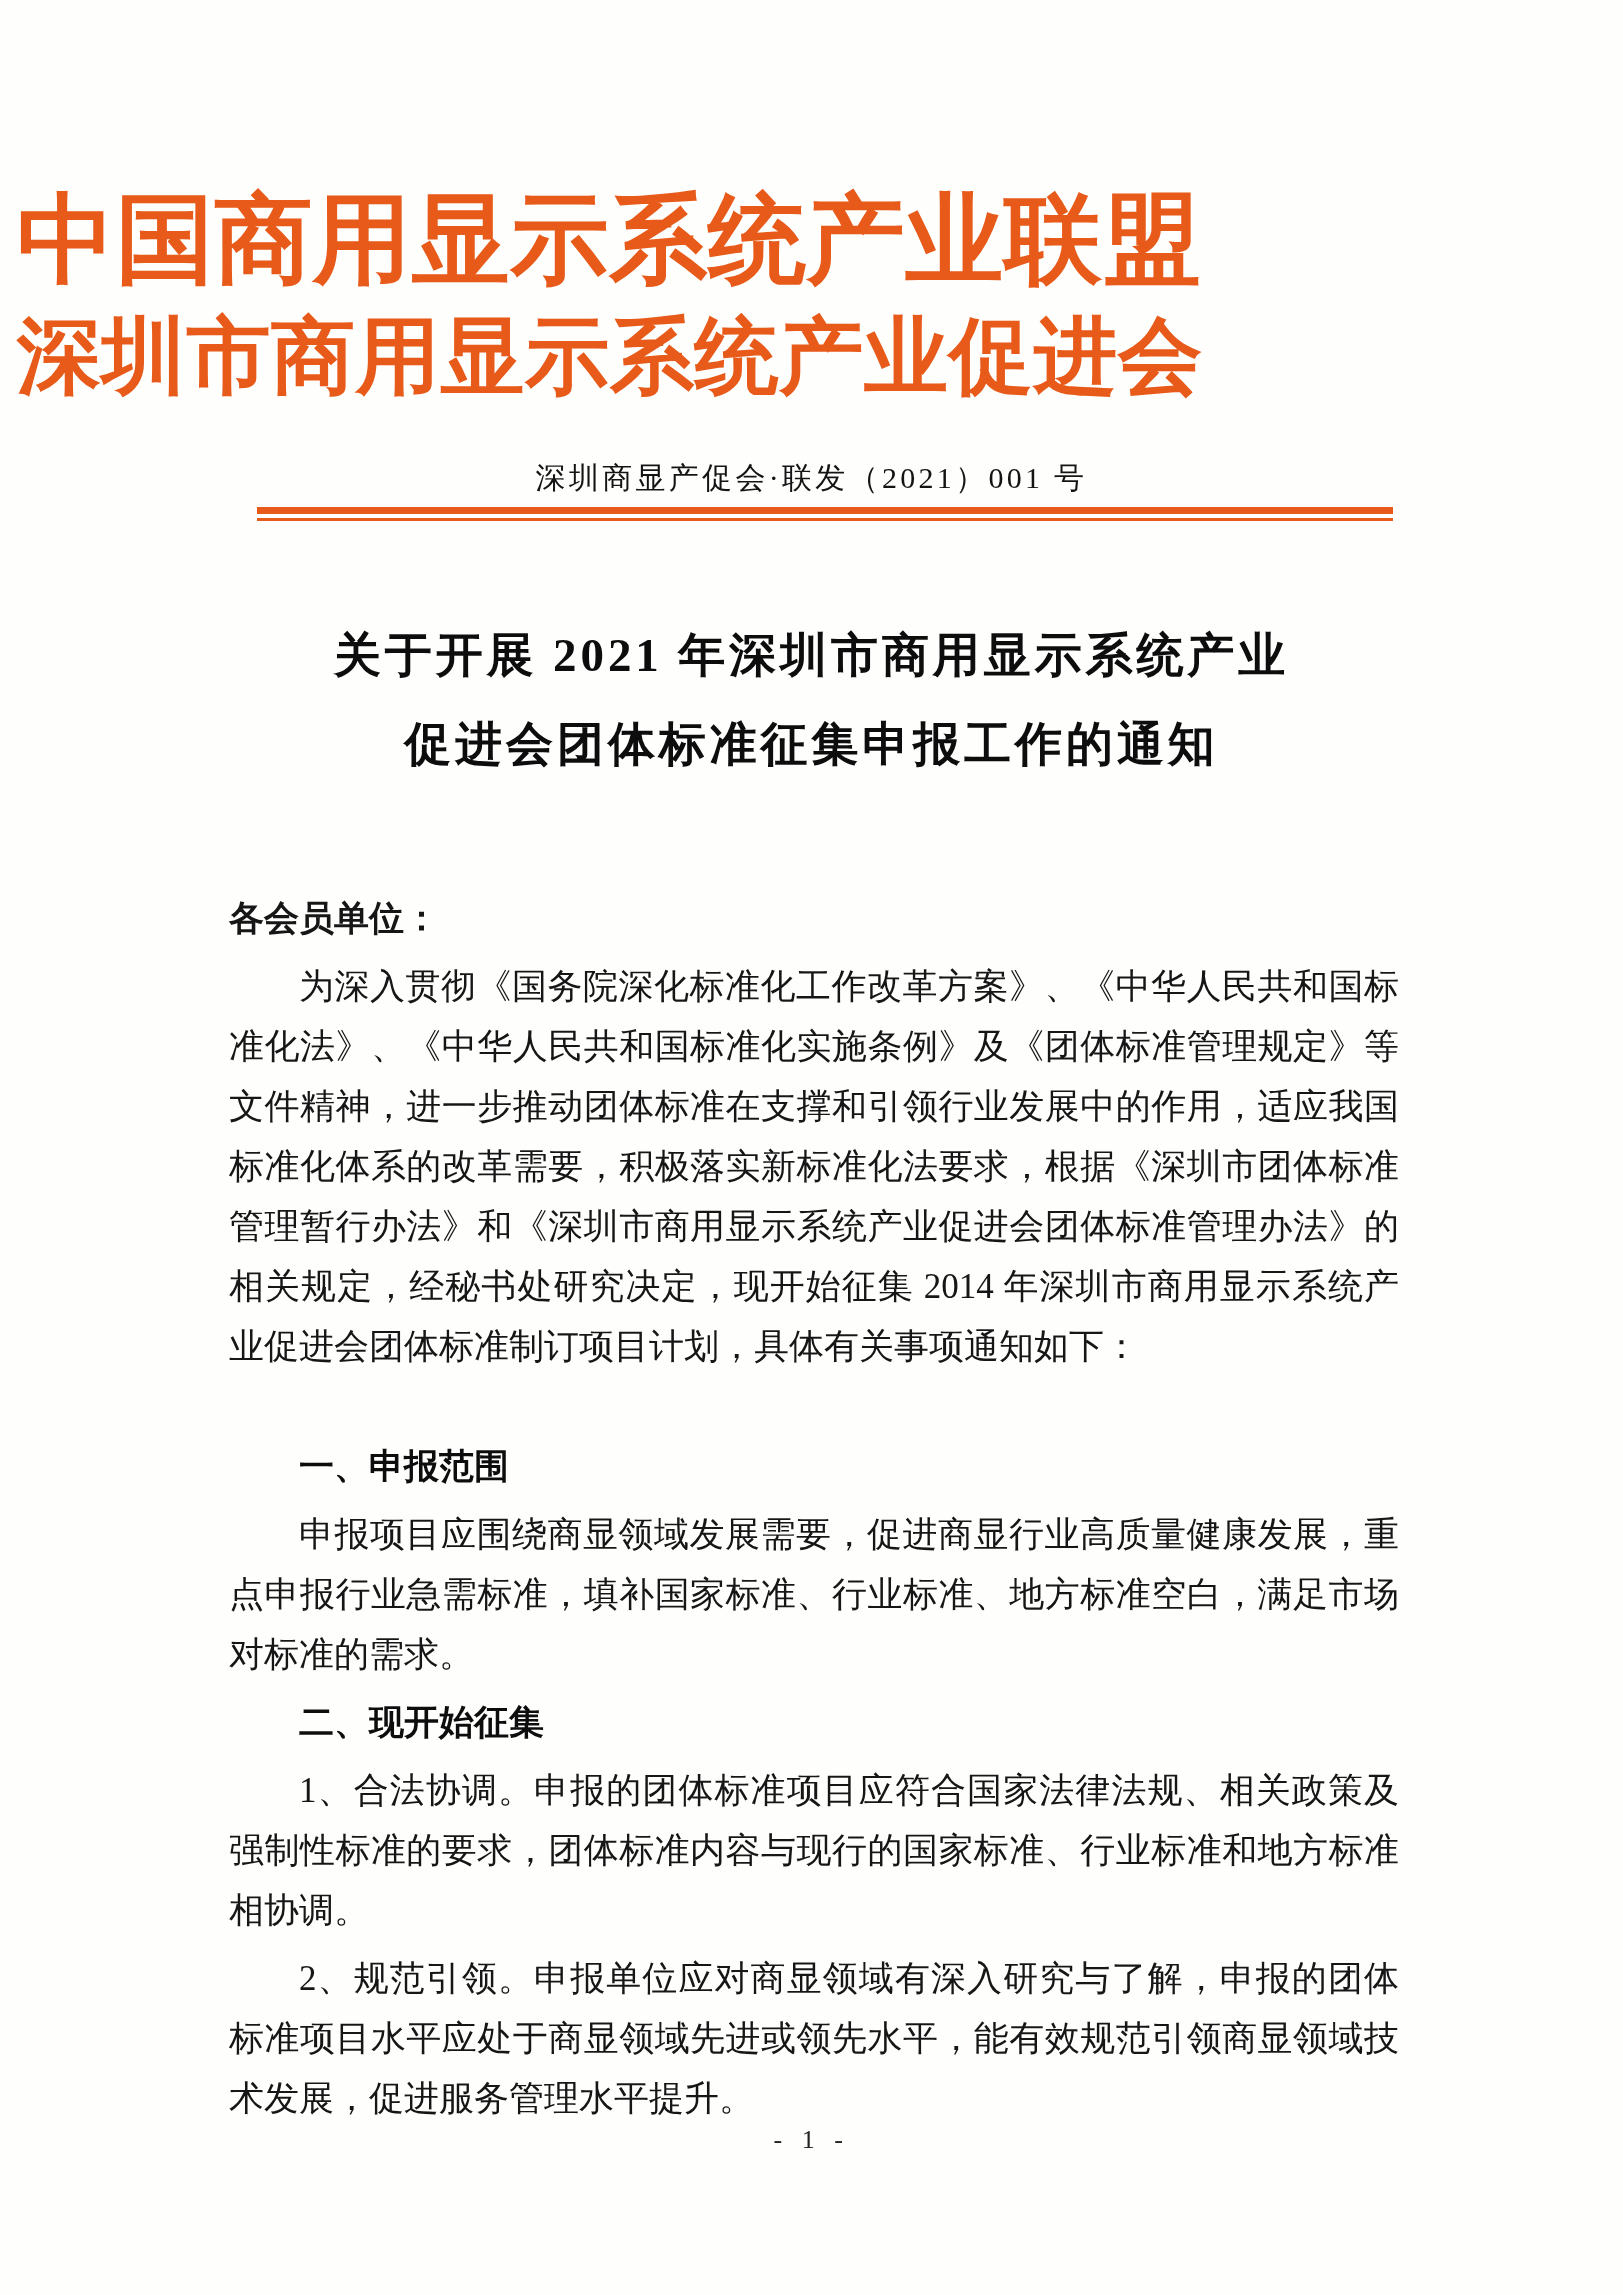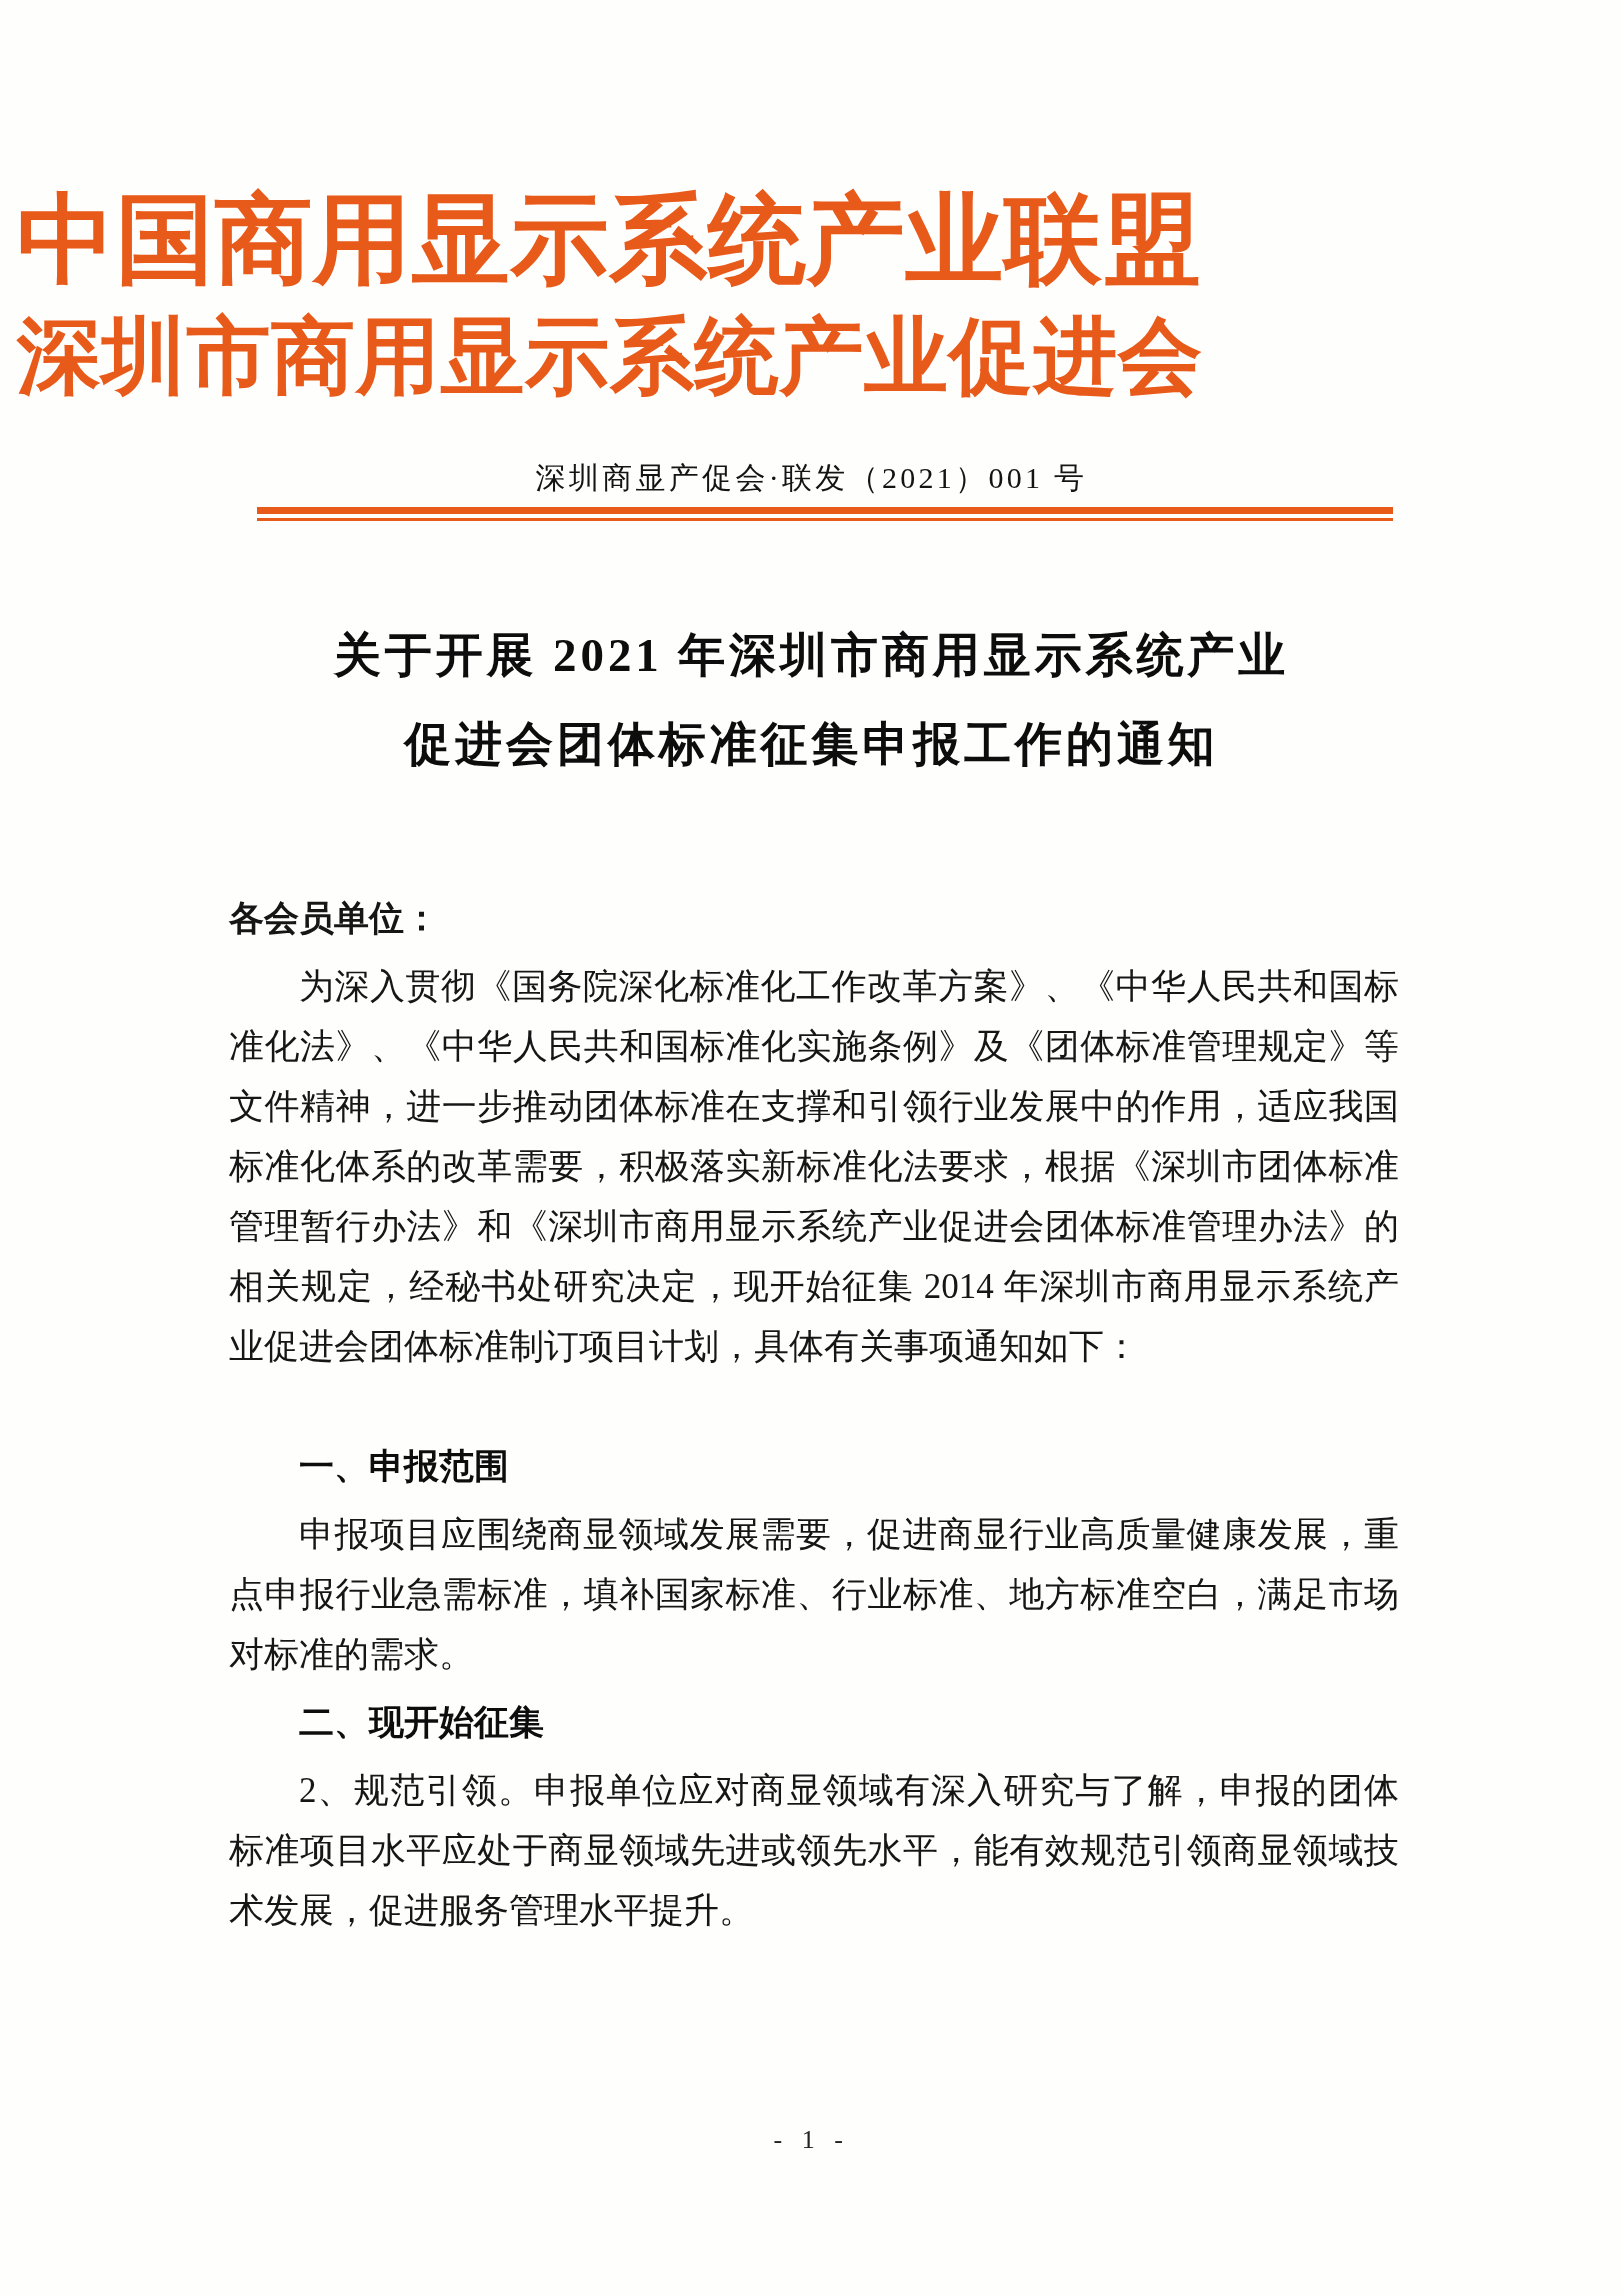--- a/index.html
+++ b/index.html
@@ -110,20 +110,21 @@
     <p class="salutation">各会员单位：</p>
 
     <p class="indent">为深入贯彻《国务院深化标准化工作改革方案》、《中华人民共和国标准化法》、《中华人民共和国标准化实施条例》及《团体标准管理规定》等文件精神，进一步推动团体标准在支撑和引领行业发展中的作用，适应我国标准化体系的改革需要，积极落实新标准化法要求，根据《深圳市团体标准管理暂行办法》和《深圳市商用显示系统产业促进会团体标准管理办法》的相关规定，经秘书处研究决定，现开始征集 2014 年深圳市商用显示系统产业促进会团体标准制订项目计划，具体有关事项通知如下：</p>
 
     <h2 class="section-heading gap-above">一、申报范围</h2>
 
     <p class="indent">申报项目应围绕商显领域发展需要，促进商显行业高质量健康发展，重点申报行业急需标准，填补国家标准、行业标准、地方标准空白，满足市场对标准的需求。</p>
 
     <h2 class="section-heading">二、现开始征集</h2>
 
+    <p class="indent">1、合法协调。申报的团体标准项目应符合国家法律法规、相关政策及强制性标准的要求，团体标准内容与现行的国家标准、行业标准和地方标准相协调。</p>
 
     <p class="indent">2、规范引领。申报单位应对商显领域有深入研究与了解，申报的团体标准项目水平应处于商显领域先进或领先水平，能有效规范引领商显领域技术发展，促进服务管理水平提升。</p>
   </main>
 
   <div class="page-footer">- 1 -</div>
 
 </div>
 
 
 </body></html>

